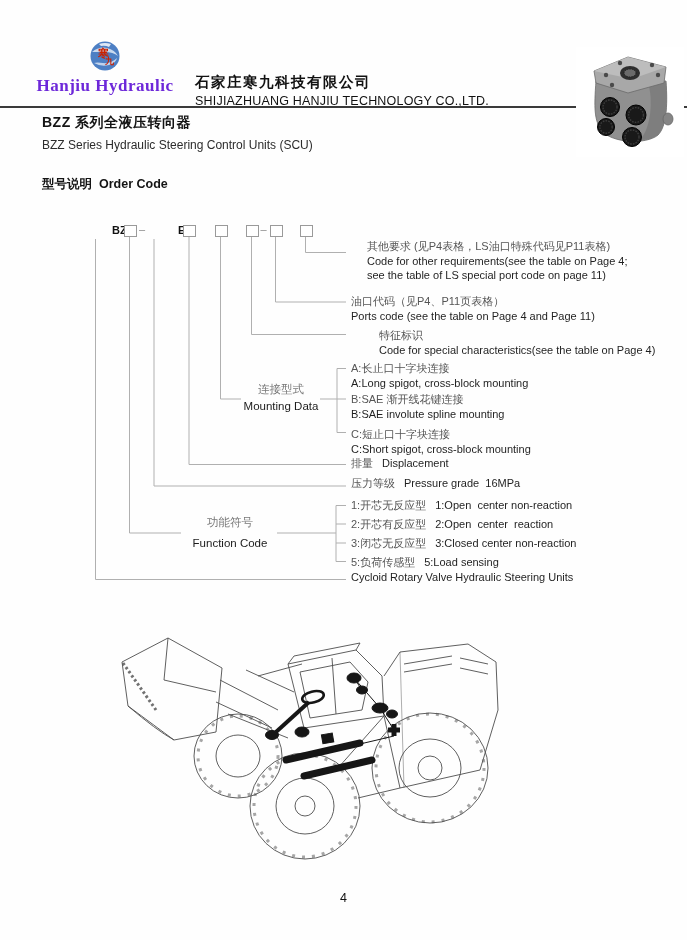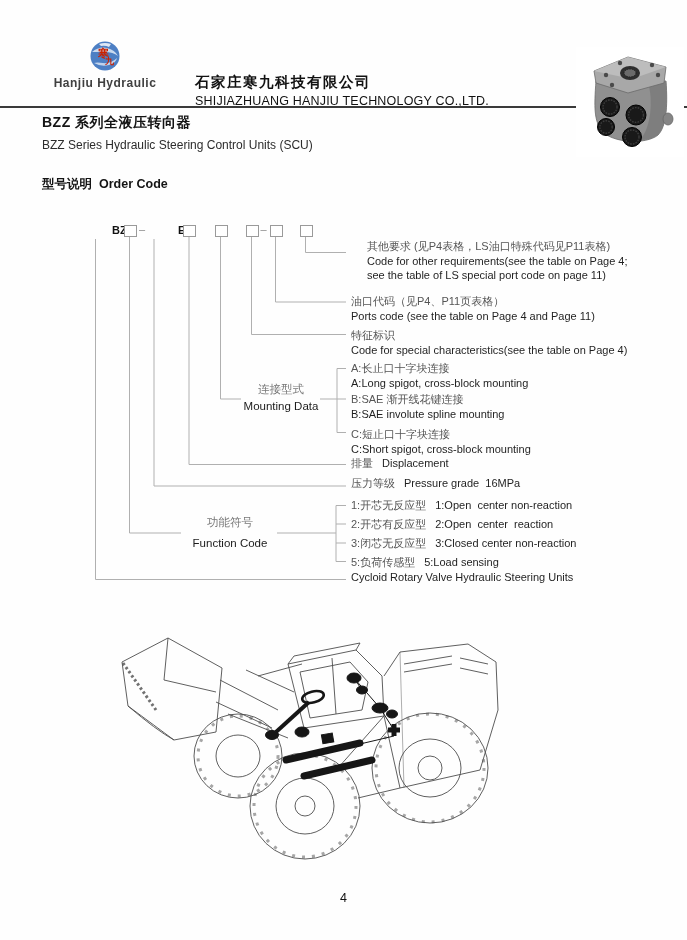--- a/index.html
+++ b/index.html
@@ -4,22 +4,22 @@
 <style>
   html,body{margin:0;padding:0;background:#e8e8e8;}
   .page{
     position:relative;width:687px;height:940px;background:#fefefe;
     font-family:"Liberation Sans","DejaVu Sans",sans-serif;
     overflow:hidden;margin:0 auto;color:#1a1a1a;
   }
   
   .logo{position:absolute;left:36px;top:40px;width:138px;text-align:center;}
   .logo svg{display:block;margin:0 auto;}
-  .logo-text{font-family:Liberation Sans, sans-serif;font-weight:bold;
-    font-size:12px;color:#404040;margin-top:4px;letter-spacing:0.5px;}
+  .logo-text{font-family:Liberation Serif, serif;font-weight:bold;
+    font-size:17px;color:#6d28d9;margin-top:4px;letter-spacing:0.5px;}
   .company{position:absolute;left:195px;top:73px;width:310px;}
   .company-cn{font-size:14.5px;font-weight:bold;letter-spacing:1.5px;color:#111;}
   .company-en{font-size:12.5px;color:#111;margin-top:2px;letter-spacing:0.2px;}
   .header-rule{position:absolute;left:0;top:106px;width:687px;height:2px;background:#3a3a3a;z-index:1;}
   .product-photo{position:absolute;left:576px;top:47px;width:108px;height:110px;background:#fff;z-index:2;}
   
   .title-cn{position:absolute;left:42px;top:114px;font-size:14px;font-weight:bold;color:#141414;letter-spacing:0.5px;}
   .title-en{position:absolute;left:42px;top:138px;font-size:12px;color:#2c2c2c;}
   .section-heading{position:absolute;left:42px;top:176px;font-size:12.5px;font-weight:bold;color:#141414;}
   .section-heading .en{margin-left:7px;}
@@ -134,21 +134,21 @@
 
   <div class="entry" style="top:239px;margin-left:16px;">
     <div class="cn">其他要求 (见P4表格，LS油口特殊代码见P11表格)</div>
     <div class="en">Code for other requirements(see the table on Page 4;</div>
     <div class="en">see the table of LS special port code on page 11)</div>
   </div>
   <div class="entry" style="top:294px;">
     <div class="cn">油口代码（见P4、P11页表格）</div>
     <div class="en">Ports code (see the table on Page 4 and Page 11)</div>
   </div>
-  <div class="entry" style="top:328px;">
+  <div class="entry" style="top:328px;margin-left:28px;">
     <div class="cn">特征标识</div>
     <div class="en">Code for special characteristics(see the table on Page 4)</div>
   </div>
   <div class="entry" style="top:361px;">
     <div class="cn">A:长止口十字块连接</div>
     <div class="en">A:Long spigot, cross-block mounting</div>
   </div>
   <div class="entry" style="top:392px;">
     <div class="cn">B:SAE 渐开线花键连接</div>
     <div class="en">B:SAE involute spline mounting</div>

